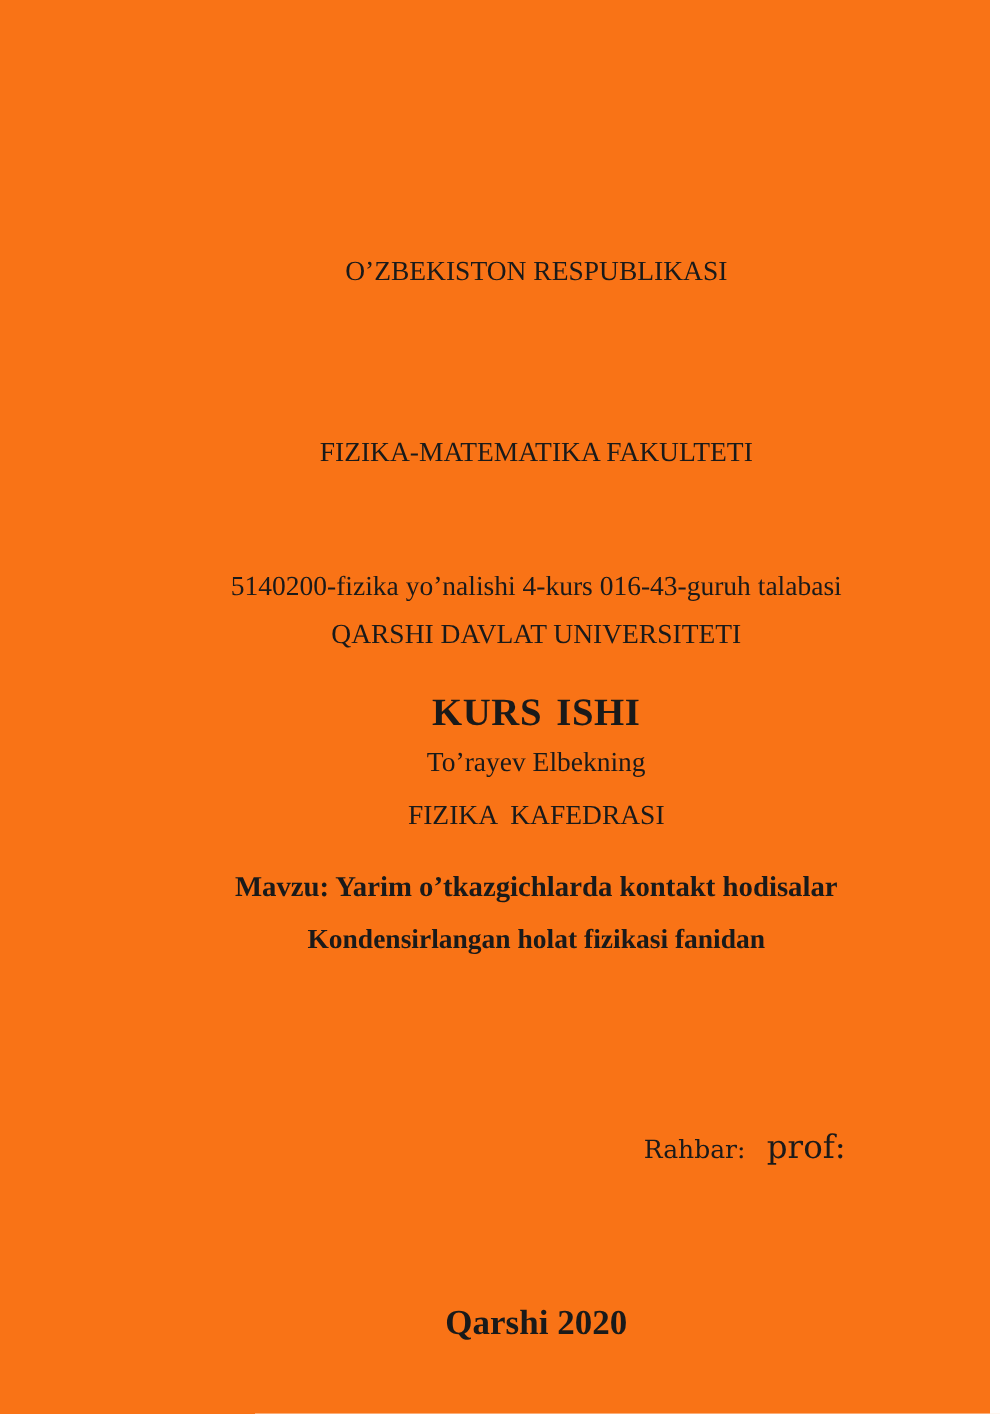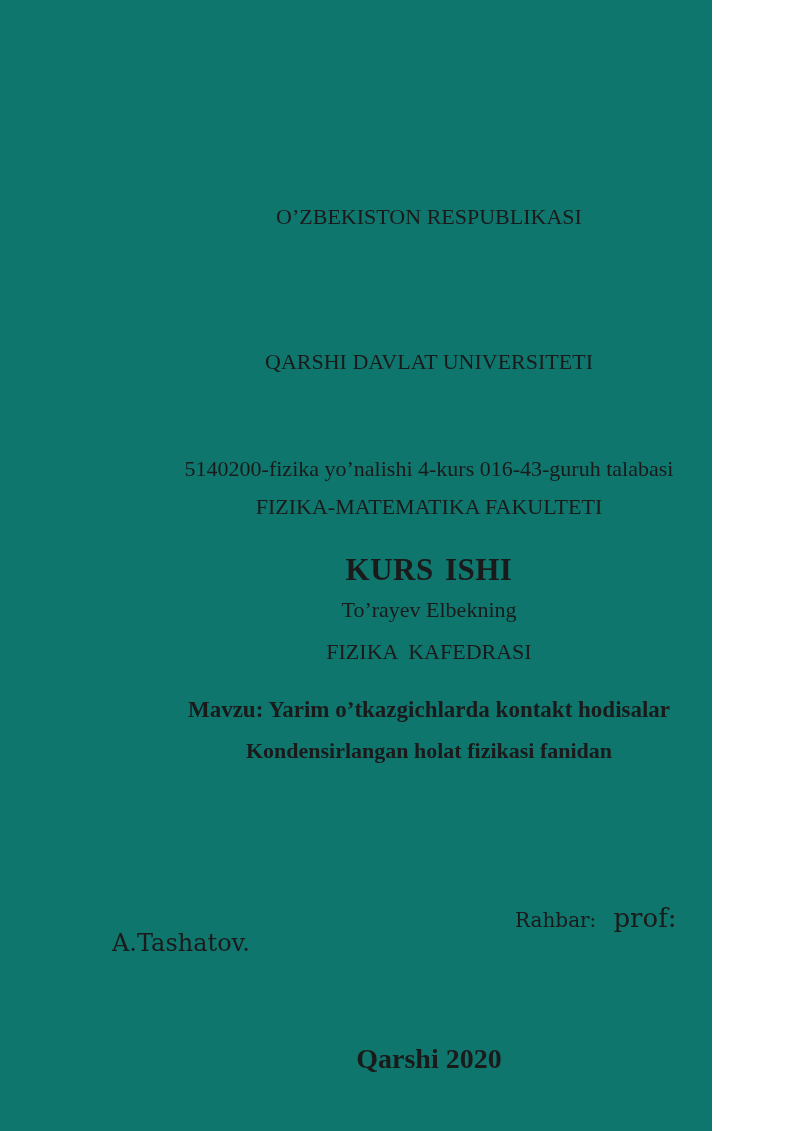--- a/index.html
+++ b/index.html
@@ -2,23 +2,23 @@
 <html><head>
 <meta charset="utf-8">
 <style>
   html, body {
     margin: 0;
     padding: 0;
     background: #ffffff;
   }
   .page {
     position: relative;
-    width: 712px;
+    width: 792px;
     height: 1131px;
-    background: #0f766e;
+    background: #f97316;
     color: #1a1a1a;
     font-family: "Liberation Serif", "DejaVu Serif", serif;
     overflow: hidden;
   }
   
   .col {
     position: absolute;
     left: 112px;
     width: 634px;
     text-align: center;
@@ -80,37 +80,36 @@
     font-weight: bold;
   }
 </style>
 </head>
 <body>
 
 <div class="page">
 
   <div class="col header-block">
     <div>O’ZBEKISTON RESPUBLIKASI</div>
+    <div>FIZIKA-MATEMATIKA FAKULTETI</div>
     <div>QARSHI DAVLAT UNIVERSITETI</div>
-    <div>FIZIKA-MATEMATIKA FAKULTETI</div>
     <div>FIZIKA  KAFEDRASI</div>
   </div>
 
   <div class="col student-block">
     <div>5140200-fizika yo’nalishi 4-kurs 016-43-guruh talabasi</div>
     <div>To’rayev Elbekning</div>
     <div class="subject">Kondensirlangan holat fizikasi fanidan</div>
   </div>
 
   <div class="col topic">Mavzu: Yarim o’tkazgichlarda kontakt hodisalar</div>
 
   <div class="col main-title">KURS ISHI</div>
 
   <div class="supervisor-line">
     <span class="sup-label">Rahbar:</span>
     <span class="sup-degree">prof:</span>
   </div>
 
-  <div class="supervisor-name">A.Tashatov.</div>
 
   <div class="col footer-line">Qarshi 2020</div>
 
 </div>
 
 </body></html>

